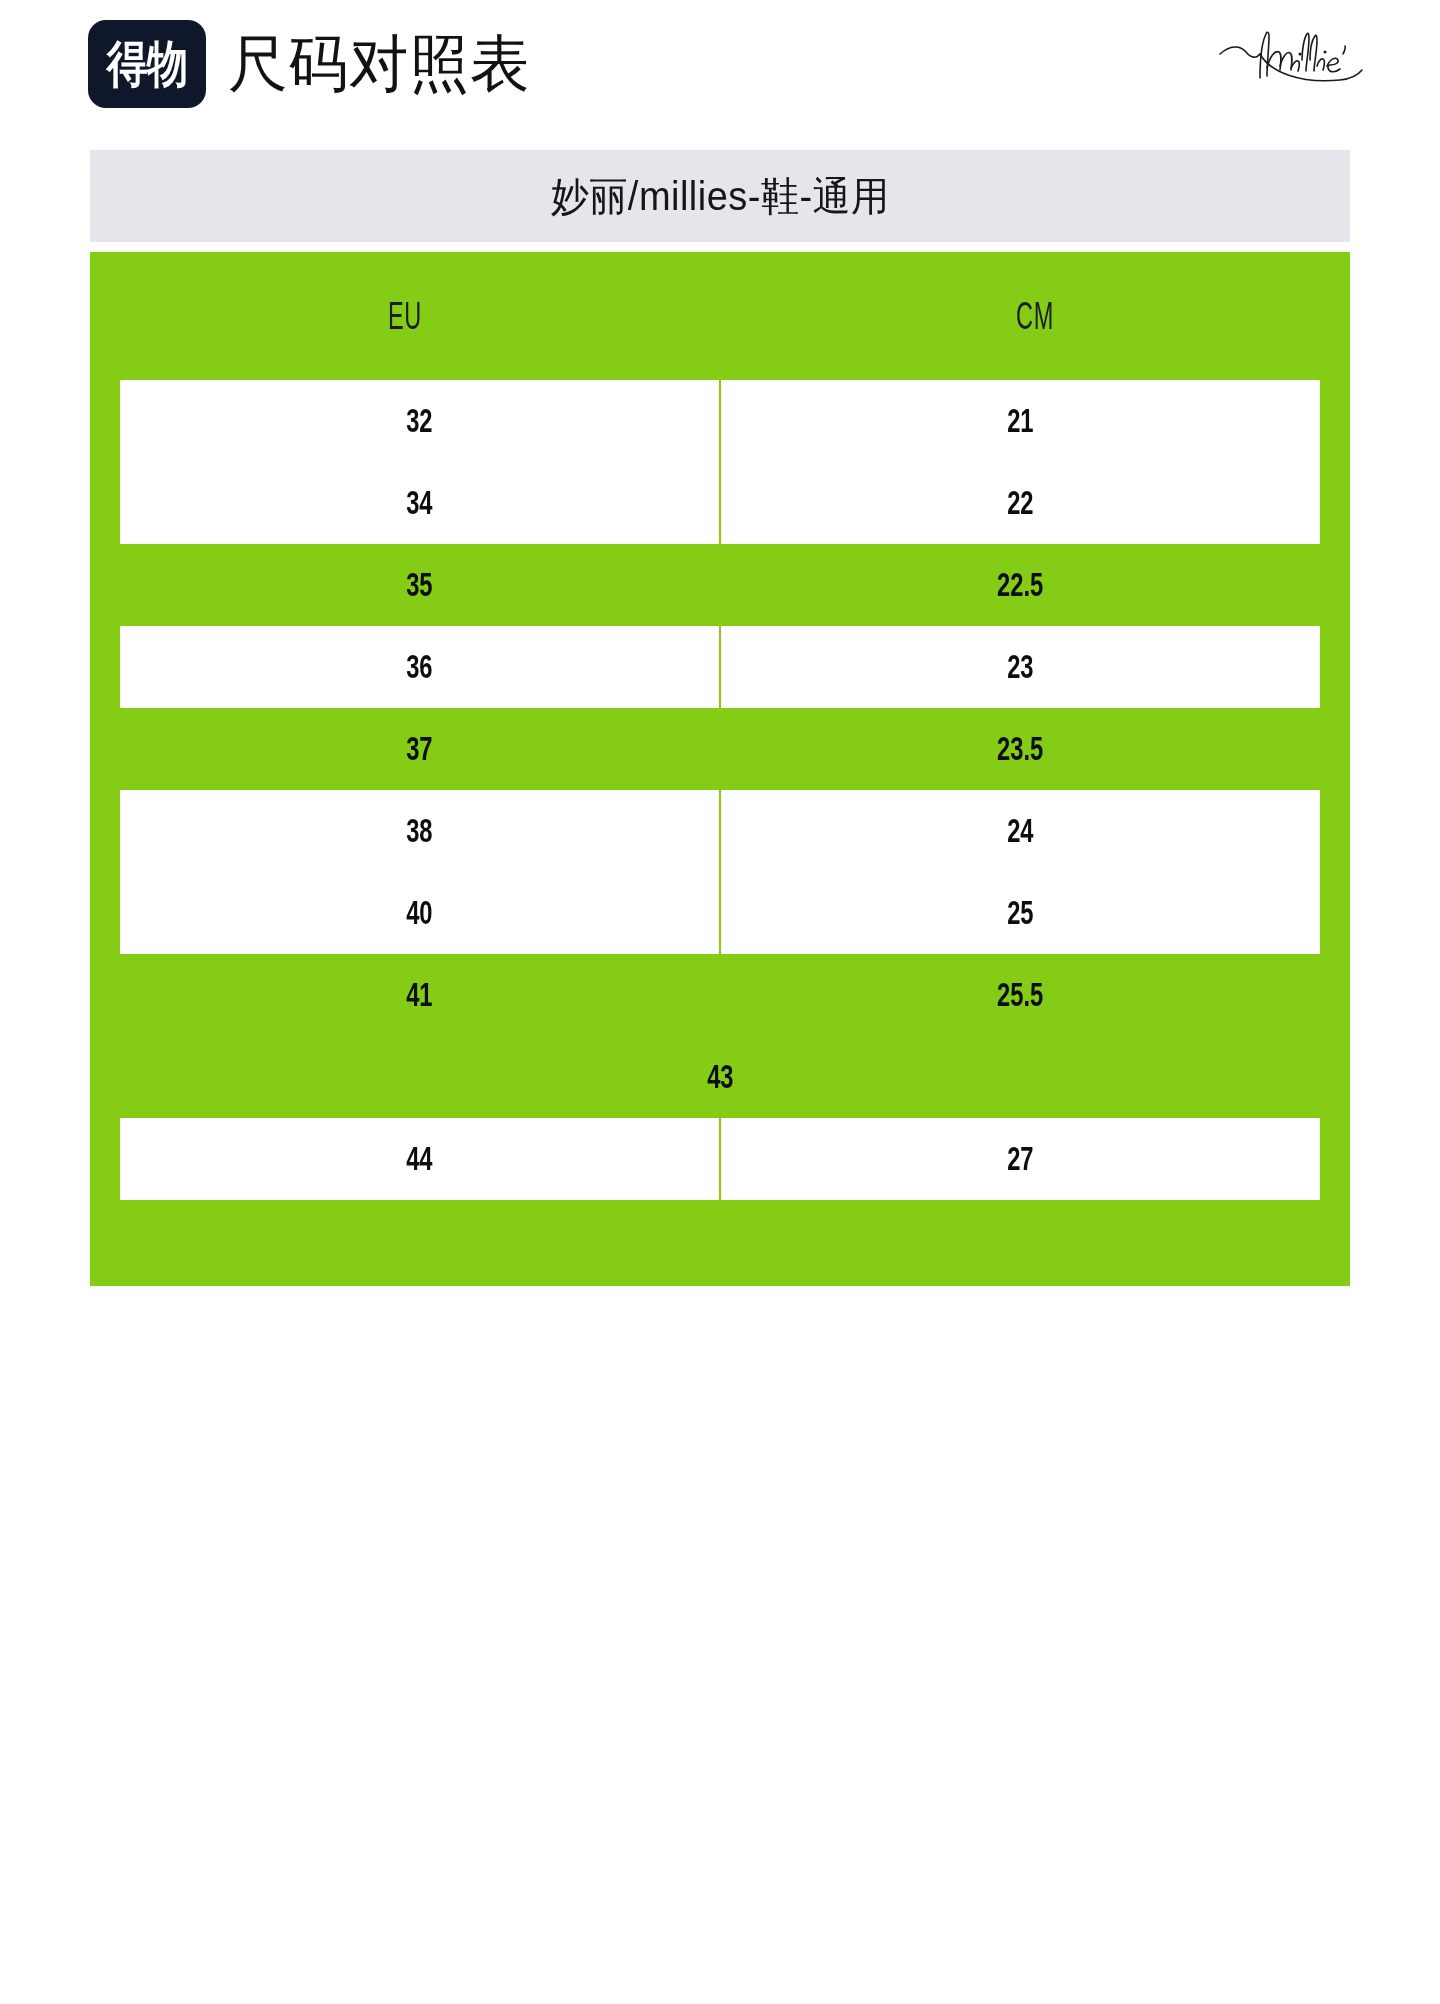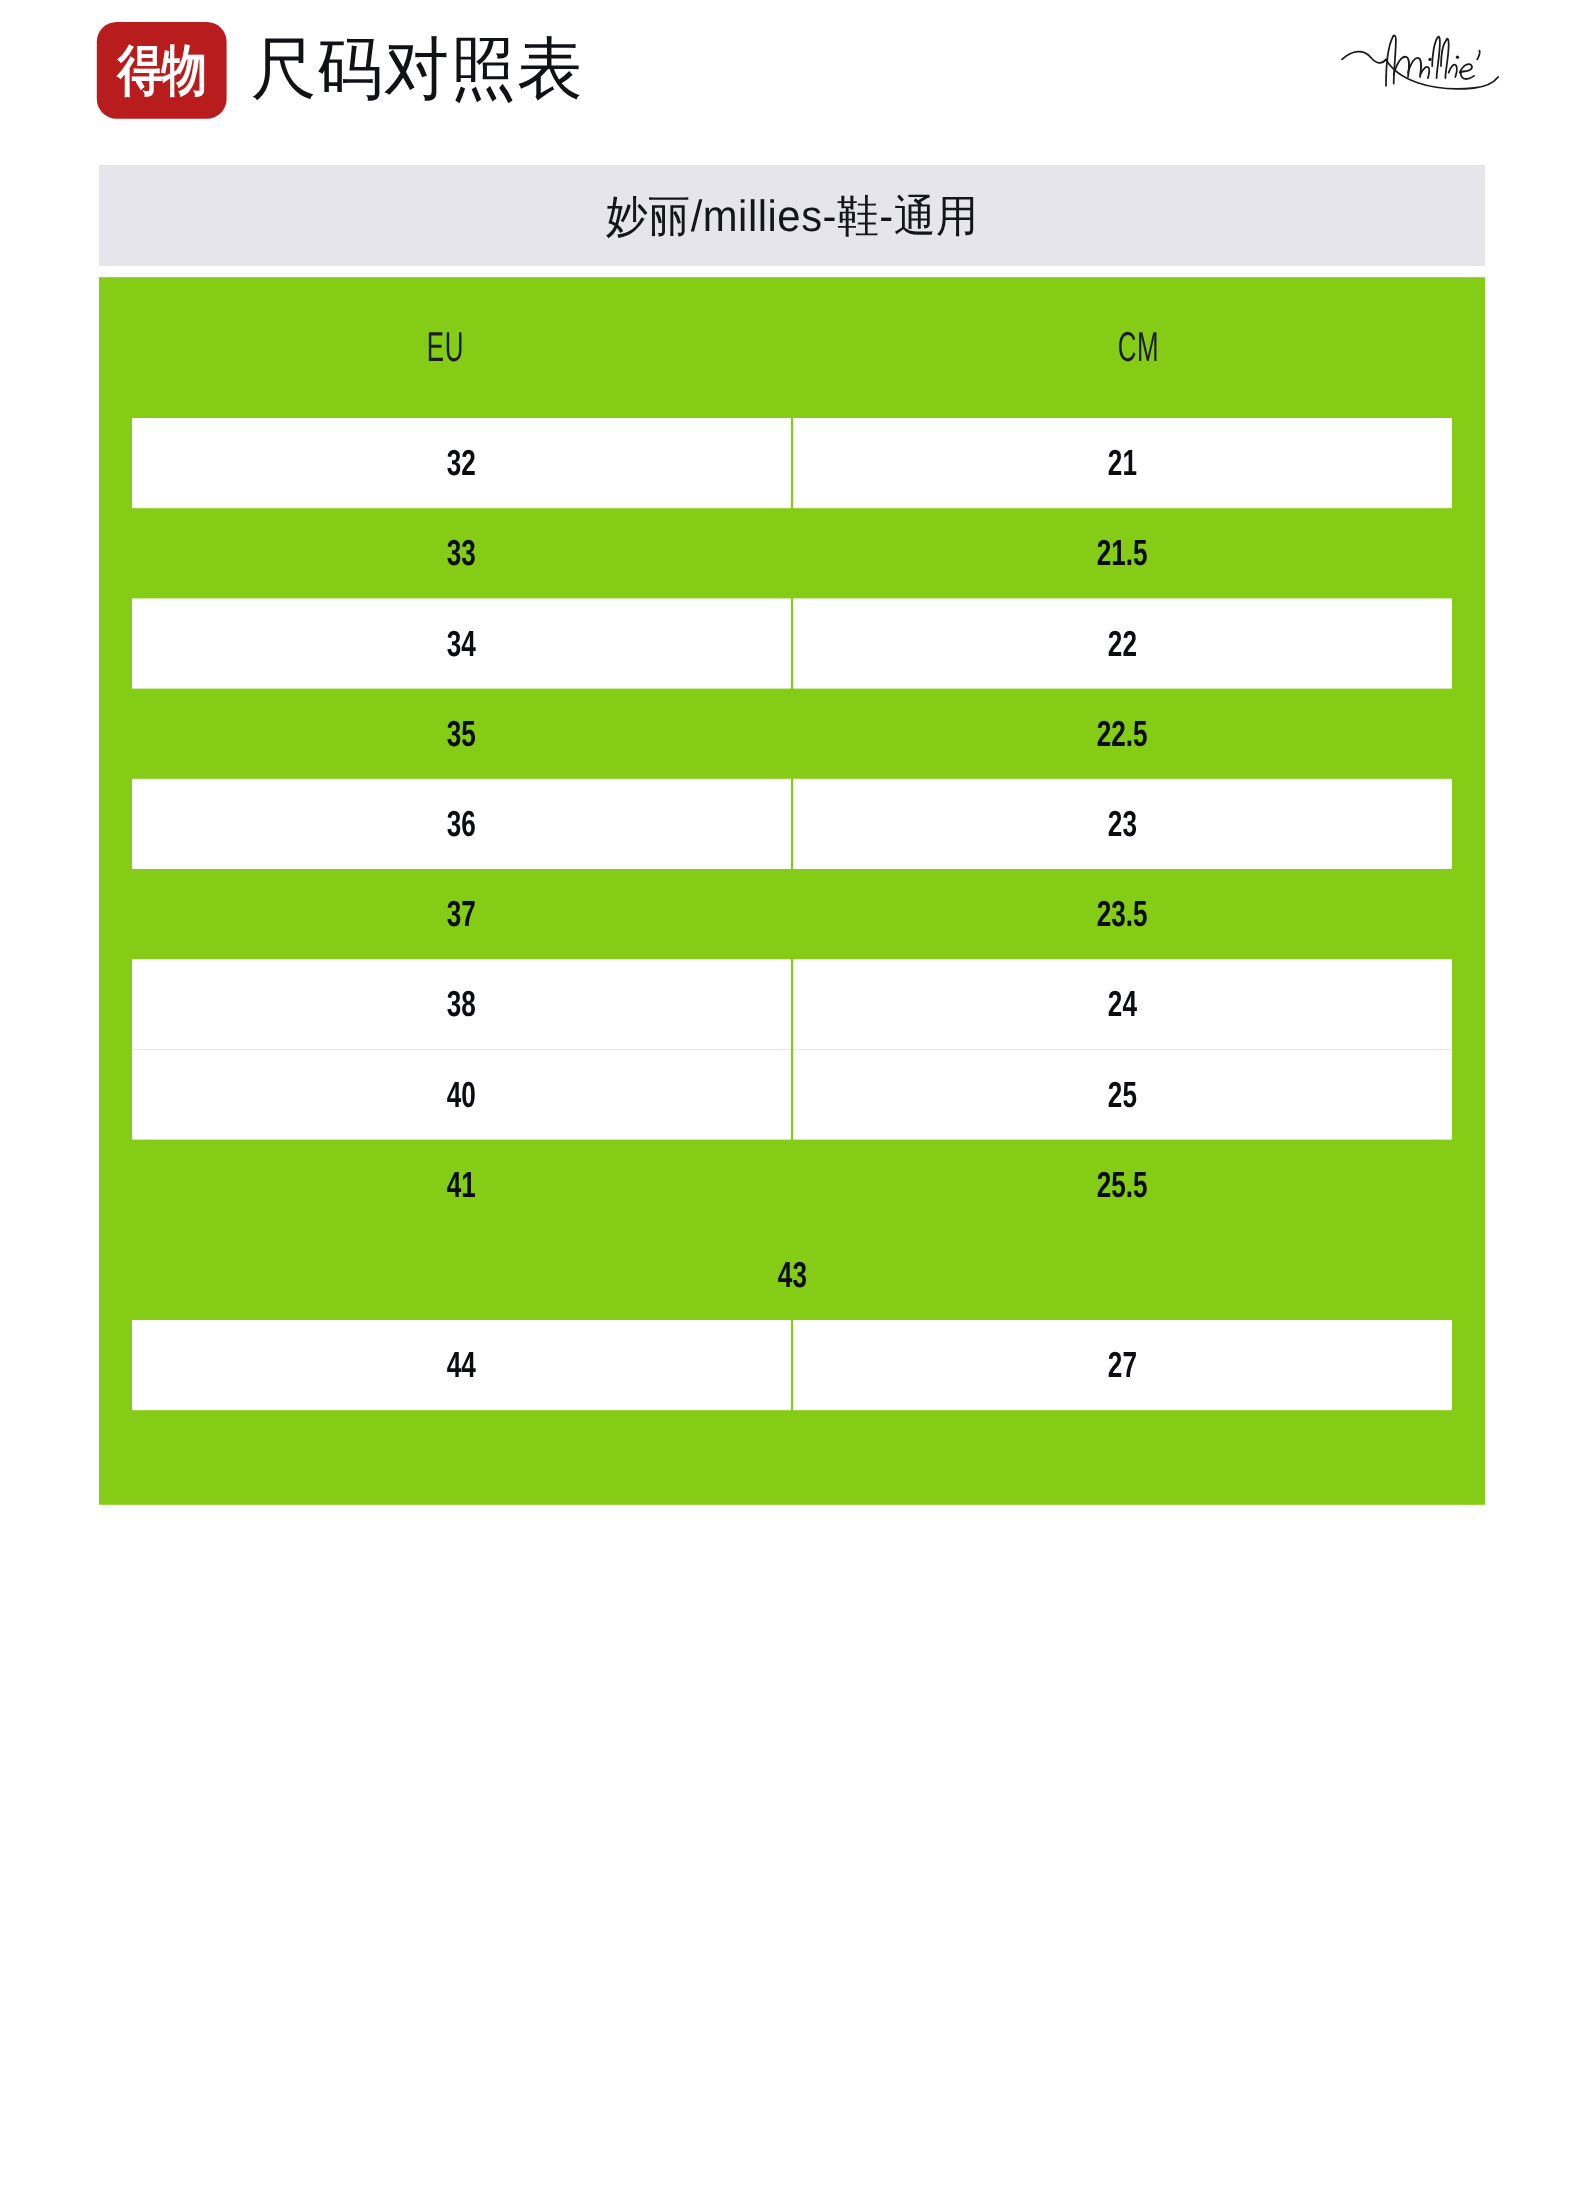--- a/index.html
+++ b/index.html
@@ -28,21 +28,21 @@
     width: 1440px;
     height: 128px;
     display: flex;
     align-items: center;
   }
 
   .brand-mark {
     margin-left: 88px;
     width: 118px;
     height: 88px;
-    background: #b91c1c;
+    background: #0f172a;
     border-radius: 18px;
     display: flex;
     align-items: center;
     justify-content: center;
     flex: none;
   }
 
   .brand-mark-text {
     color: #ffffff;
     font-size: 50px;
@@ -198,28 +198,20 @@
 
       <div id="rows-container">
           <div class="trow zebra">
             <div class="tcell">
               <span>32</span>
             </div>
             <div class="tcell">
               <span>21</span>
             </div>
           </div>
-          <div class="trow plain">
-            <div class="tcell">
-              <span>33</span>
-            </div>
-            <div class="tcell">
-              <span>21.5</span>
-            </div>
-          </div>
           <div class="trow zebra">
             <div class="tcell">
               <span>34</span>
             </div>
             <div class="tcell">
               <span>22</span>
             </div>
           </div>
           <div class="trow plain">
             <div class="tcell">

